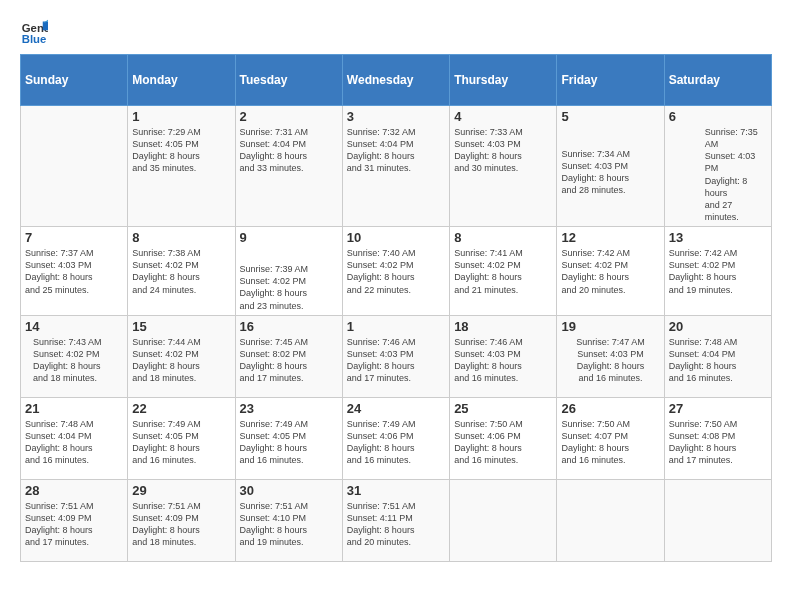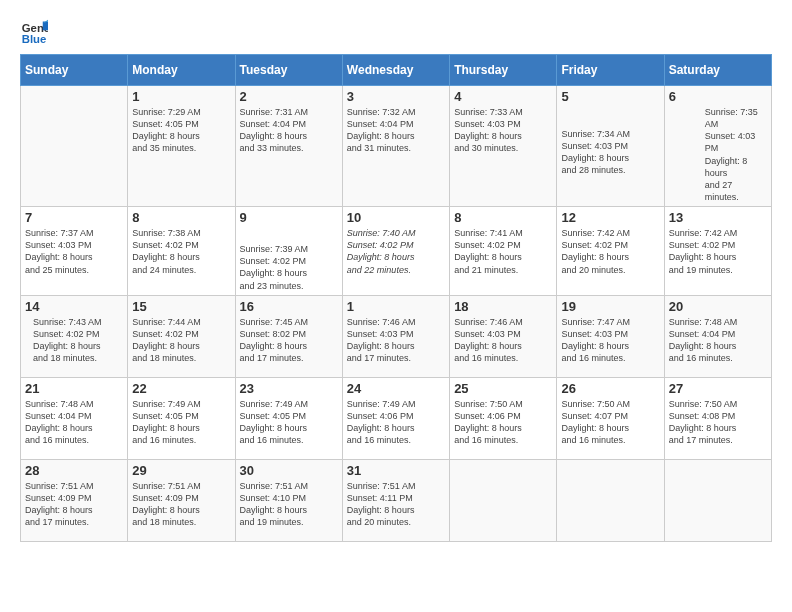--- a/index.html
+++ b/index.html
@@ -48,21 +48,21 @@
     table {
       width: 100%;
       border-collapse: collapse;
       table-layout: fixed;
     }
     thead tr th {
       background: #3a7abf;
       color: #fff;
       font-size: 12px;
       font-weight: bold;
-      padding: 8px 4px;
+      padding: 18px 4px;
       text-align: left;
       border: 1px solid #5a9ad4;
     }
     tbody tr td {
       vertical-align: top;
       font-size: 9.5px;
       color: #333;
       border: 1px solid #ccc;
       padding: 3px 4px;
       height: 82px;
@@ -188,21 +188,21 @@
           </td>
           <td>
             <span class="day-number">9</span>
             <div class="day-info" style="white-space: pre-line; margin-top: 18px;">Sunrise: 7:39 AM
 Sunset: 4:02 PM
 Daylight: 8 hours
 and 23 minutes.</div>
           </td>
           <td>
             <span class="day-number">10</span>
-            <div class="day-info" style="white-space: pre-line; font-style: italic;">Sunrise: 7:40 AM
+            <div class="day-info" style="white-space: pre-line;">Sunrise: 7:40 AM
 Sunset: 4:02 PM
 Daylight: 8 hours
 and 22 minutes.</div>
           </td>
           <td>
             <span class="day-number">8</span>
             <div class="day-info" style="white-space: pre-line;">Sunrise: 7:41 AM
 Sunset: 4:02 PM
 Daylight: 8 hours
 and 21 minutes.</div>
@@ -253,21 +253,21 @@
           </td>
           <td>
             <span class="day-number">18</span>
             <div class="day-info" style="white-space: pre-line;">Sunrise: 7:46 AM
 Sunset: 4:03 PM
 Daylight: 8 hours
 and 16 minutes.</div>
           </td>
           <td>
             <span class="day-number">19</span>
-            <div class="day-info" style="white-space: pre-line;">Sunrise: 7:47 AM
+            <div class="day-info" style="white-space: pre-line; text-align: center;">Sunrise: 7:47 AM
 Sunset: 4:03 PM
 Daylight: 8 hours
 and 16 minutes.</div>
           </td>
           <td>
             <span class="day-number">20</span>
             <div class="day-info" style="white-space: pre-line;">Sunrise: 7:48 AM
 Sunset: 4:04 PM
 Daylight: 8 hours
 and 16 minutes.</div>

